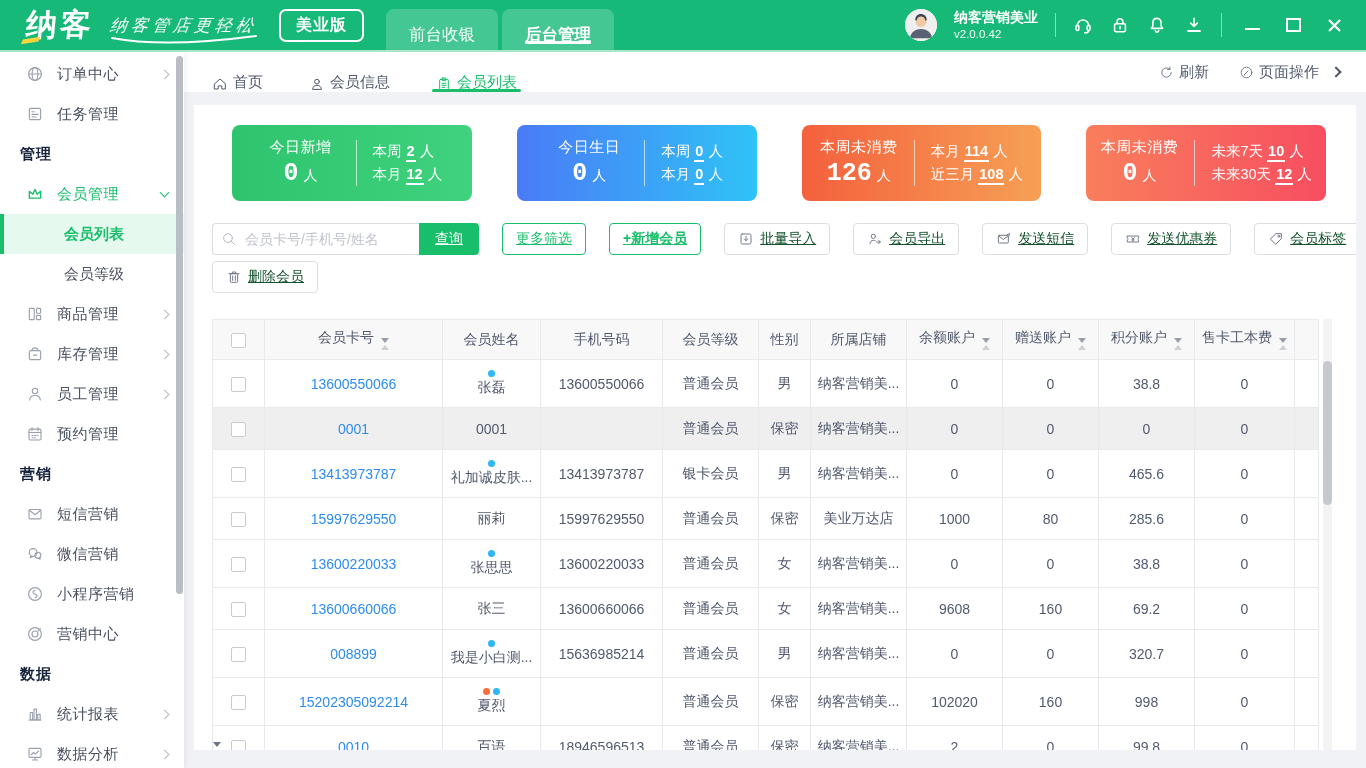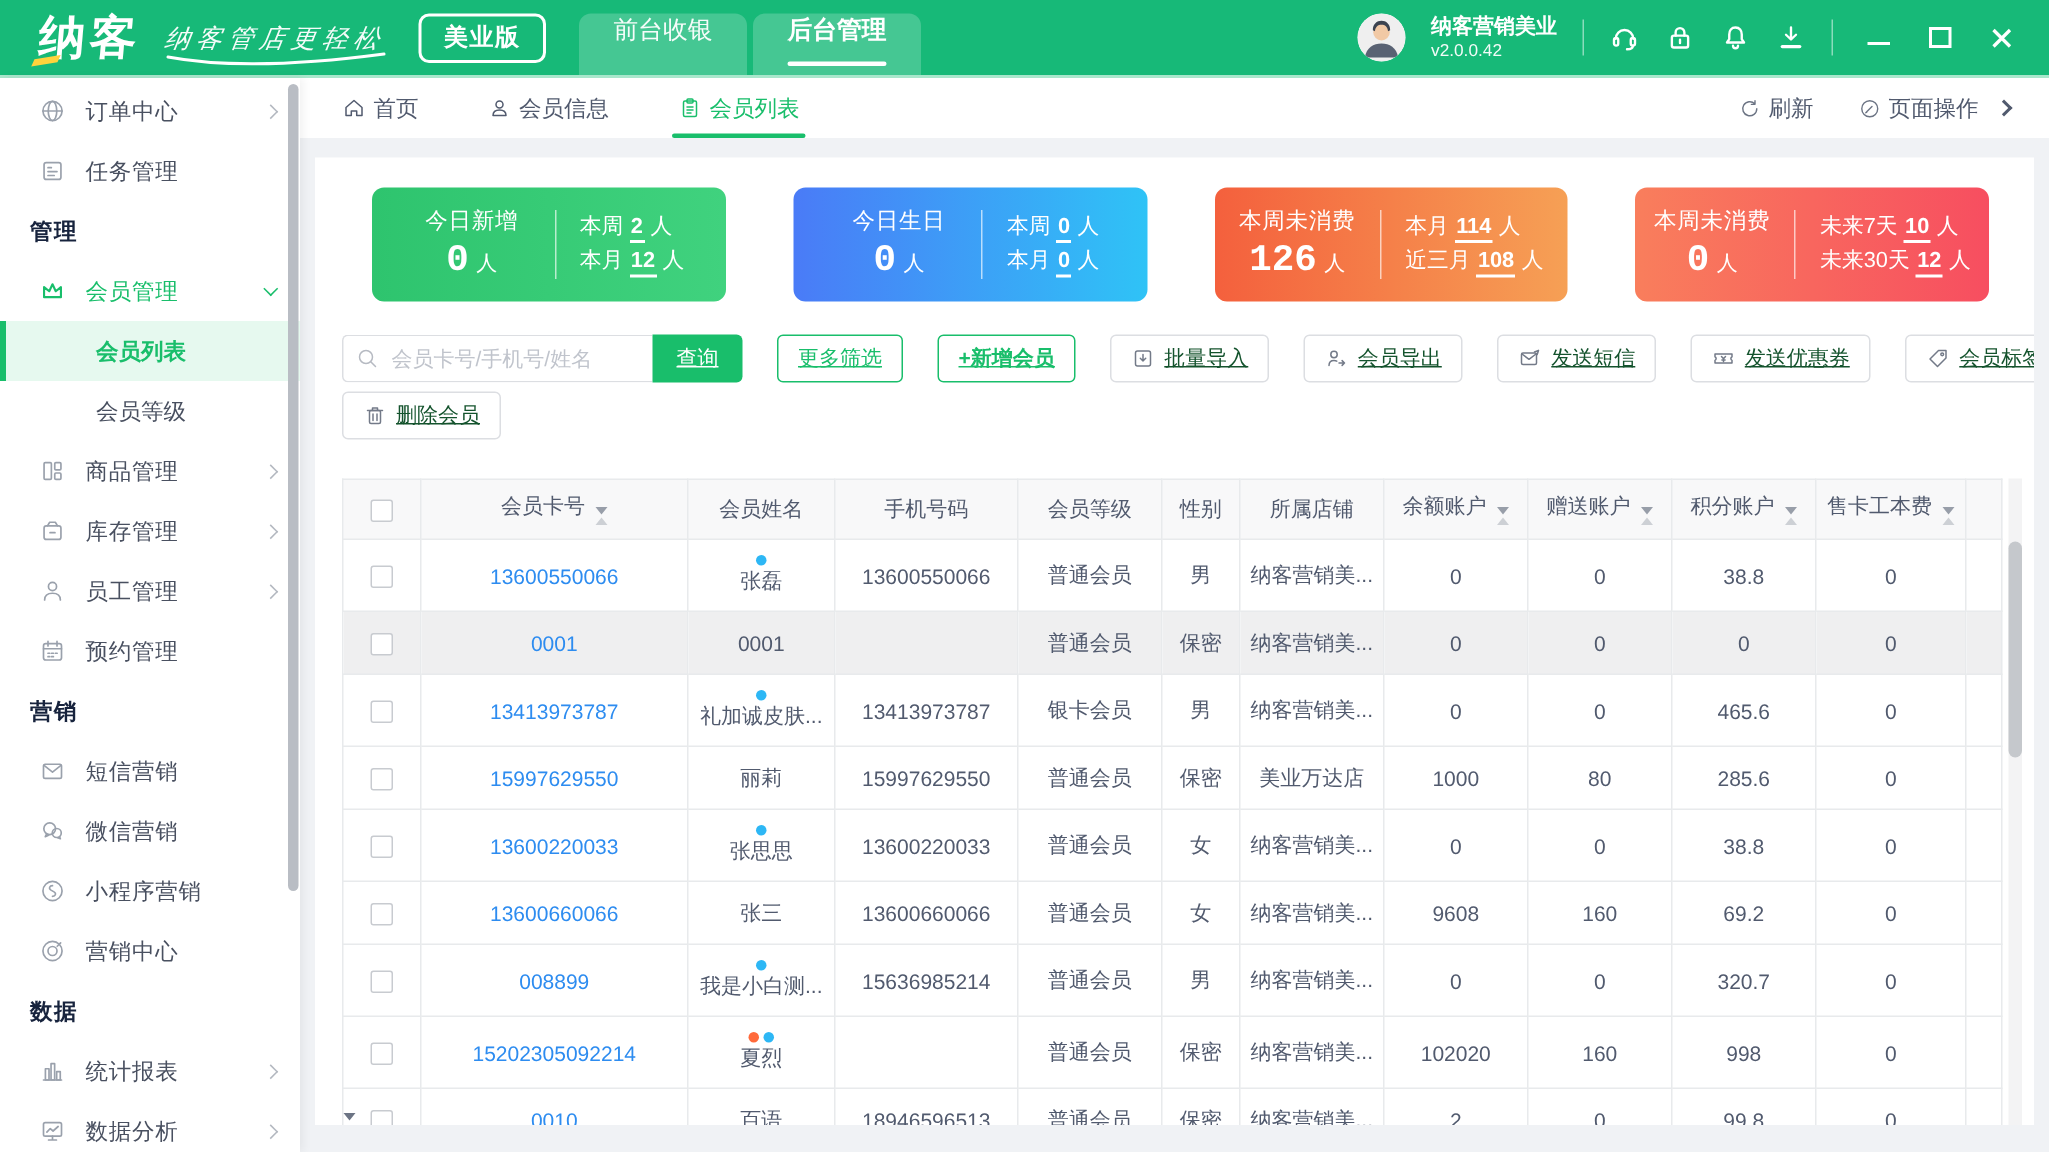--- a/index.html
+++ b/index.html
@@ -10,56 +10,56 @@
   
   .titlebar { height:52px; background:#17b978; display:flex; align-items:stretch; border-bottom:2px solid #a9e7cc; position:relative; }
   .brand { display:flex; align-items:center; padding-left:26px; }
   .logo { position:relative; color:#fff; font-size:31px; font-weight:900; letter-spacing:3px; transform:skewX(-5deg); }
   .logo i { position:absolute; left:-2px; bottom:3px; width:16px; height:5px; background:#ffd33c; transform:skewX(-28deg) rotate(-10deg); }
   .slogan-wrap { position:relative; margin-left:16px; color:#fff; }
   .slogan { font-family:"DejaVu Serif","Liberation Serif",serif; font-style:italic; font-size:17px; letter-spacing:4px; display:block; transform:skewX(-9deg); opacity:.96; }
   .slogan-wrap svg { position:absolute; left:0; bottom:-9px; width:150px; height:12px; }
   .edition { margin-left:22px; align-self:center; border:2px solid #fff; border-radius:7px; padding:4px 15px; color:#fff; font-size:16px; font-weight:bold; letter-spacing:1px; }
   .nav-tabs { display:flex; align-items:flex-end; margin-left:22px; gap:4px; }
-  .nav-tab { height:41px; display:flex; align-items:flex-start; justify-content:center; padding:0 23px 4px; background:rgba(255,255,255,.2); border-radius:8px 8px 0 0; color:rgba(255,255,255,.95); font-size:16.5px; position:relative; cursor:pointer; }
+  .nav-tab { height:41px; display:flex; align-items:flex-end; justify-content:center; padding:0 23px 4px; background:rgba(255,255,255,.2); border-radius:8px 8px 0 0; color:rgba(255,255,255,.95); font-size:16.5px; position:relative; cursor:pointer; }
   .nav-tab.active { font-weight:bold; color:#fff; }
   .nav-tab.active .ul { position:absolute; bottom:6px; left:50%; transform:translateX(-50%); width:66px; height:3px; background:#fff; border-radius:2px; }
   .tb-right { margin-left:auto; display:flex; align-items:center; gap:17px; padding-right:16px; color:#fff; }
   .avatar { width:32px; height:32px; border-radius:50%; overflow:hidden; background:#fff; flex:0 0 auto; }
   .user-meta { line-height:1.25; }
   .user-name { font-size:14px; font-weight:bold; }
   .user-ver { font-size:11.5px; opacity:.95; }
   .tb-sep { width:1px; height:24px; background:rgba(255,255,255,.5); }
   .tb-ic { width:20px; height:20px; cursor:pointer; }
   .tb-ic svg, .ic svg { width:100%; height:100%; fill:none; stroke:currentColor; stroke-width:1.5; stroke-linecap:round; stroke-linejoin:round; }
   .tb-ic svg { stroke-width:1.9; }
   .win-btns { display:flex; align-items:center; gap:26px; margin-left:6px; padding-right:8px; }
   .win-btn { width:15px; height:15px; cursor:pointer; position:relative; }
   .wb-min { border-bottom:2px solid #fff; height:9px; }
   .wb-max { border:2px solid #fff; height:14px; }
   .wb-close svg { width:15px; height:15px; stroke:#fff; stroke-width:2.2; }
 
   
   .app-body { flex:1; display:flex; min-height:0; }
-  .sidebar { width:200px; background:#fff; position:relative; box-shadow:2px 0 6px rgba(0,0,0,.06); z-index:5; padding-top:2px; }
+  .sidebar { width:184px; background:#fff; position:relative; box-shadow:2px 0 6px rgba(0,0,0,.06); z-index:5; padding-top:2px; }
   .sb-item { height:40px; display:flex; align-items:center; padding:0 16px 0 26px; font-size:15px; color:#495060; cursor:pointer; }
   .sb-item .ic { width:18px; height:18px; margin-right:13px; color:#9aa1ac; flex:0 0 auto; }
   .sb-item .lbl { letter-spacing:.5px; }
   .sb-item.green { color:#19be6b; }
   .sb-item.green .ic { color:#19be6b; }
   .chev { width:7px; height:7px; border-right:1.7px solid #b3b8c0; border-bottom:1.7px solid #b3b8c0; transform:rotate(-45deg); margin-left:auto; }
   .chev.down { transform:rotate(45deg); border-color:#19be6b; margin-top:-3px; }
   .sb-section { height:40px; display:flex; align-items:center; padding-left:20px; font-size:15px; font-weight:bold; color:#17233d; letter-spacing:1px; }
   .sb-sub { height:40px; display:flex; align-items:center; padding-left:64px; font-size:15px; color:#495060; cursor:pointer; }
   .sb-sub.selected { background:#e6f9ef; color:#19be6b; font-weight:bold; border-left:4px solid #19be6b; padding-left:60px; }
   .sb-scroll { position:absolute; top:4px; right:1px; width:7px; height:538px; background:#b9bdc4; border-radius:4px; }
 
   .main { flex:1; display:flex; flex-direction:column; min-width:0; background:#f0f2f5; }
   .tabbar { height:40px; background:#fff; display:flex; align-items:center; padding:0 26px 0 28px; }
-  .pg-tab { height:40px; display:flex; align-items:center; gap:5px; margin-right:46px; font-size:15px; color:#515a6e; position:relative; cursor:pointer; }
+  .pg-tab { height:40px; display:flex; align-items:flex-end; gap:5px; margin-right:46px; font-size:15px; color:#515a6e; position:relative; cursor:pointer; }
   .pg-tab .ic { width:16px; height:16px; }
   .pg-tab.active { color:#19be6b; }
   .pg-tab.active::after { content:""; position:absolute; left:-4px; right:-4px; bottom:0; height:3px; background:#19be6b; border-radius:2px; }
   .tab-actions { margin-left:auto; display:flex; align-items:center; gap:30px; font-size:15px; color:#515a6e; }
   .tab-act { display:flex; align-items:center; gap:5px; cursor:pointer; }
   .tab-act .ic { width:15px; height:15px; color:#6c7484; }
   .chev2 { width:8px; height:8px; border-right:2px solid #515a6e; border-bottom:2px solid #515a6e; transform:rotate(-45deg); }
 
   .content { flex:1; padding:13px 10px 0; min-height:0; }
   .card { background:#fff; height:645px; padding:20px 18px 0; overflow:hidden; position:relative; }

